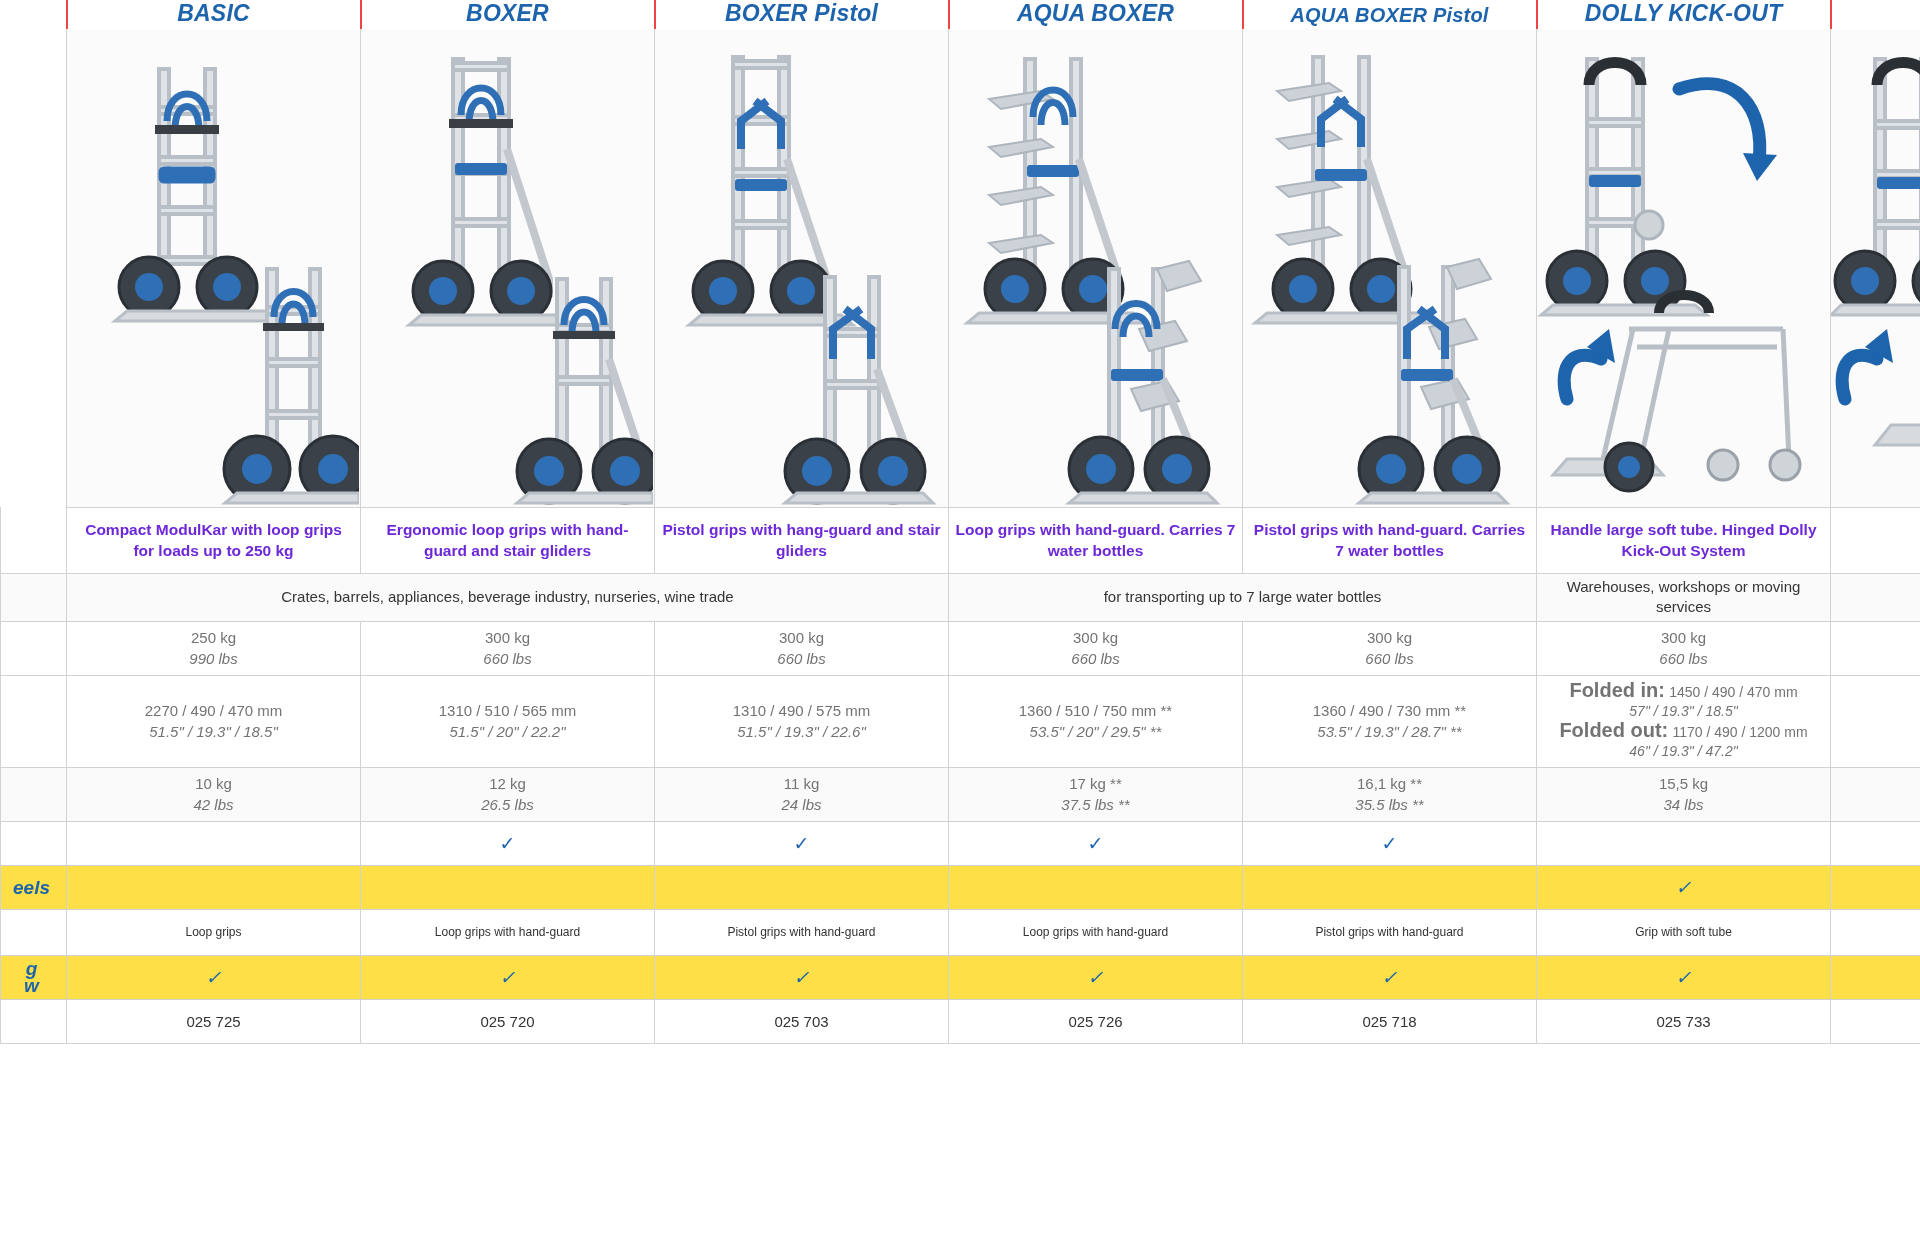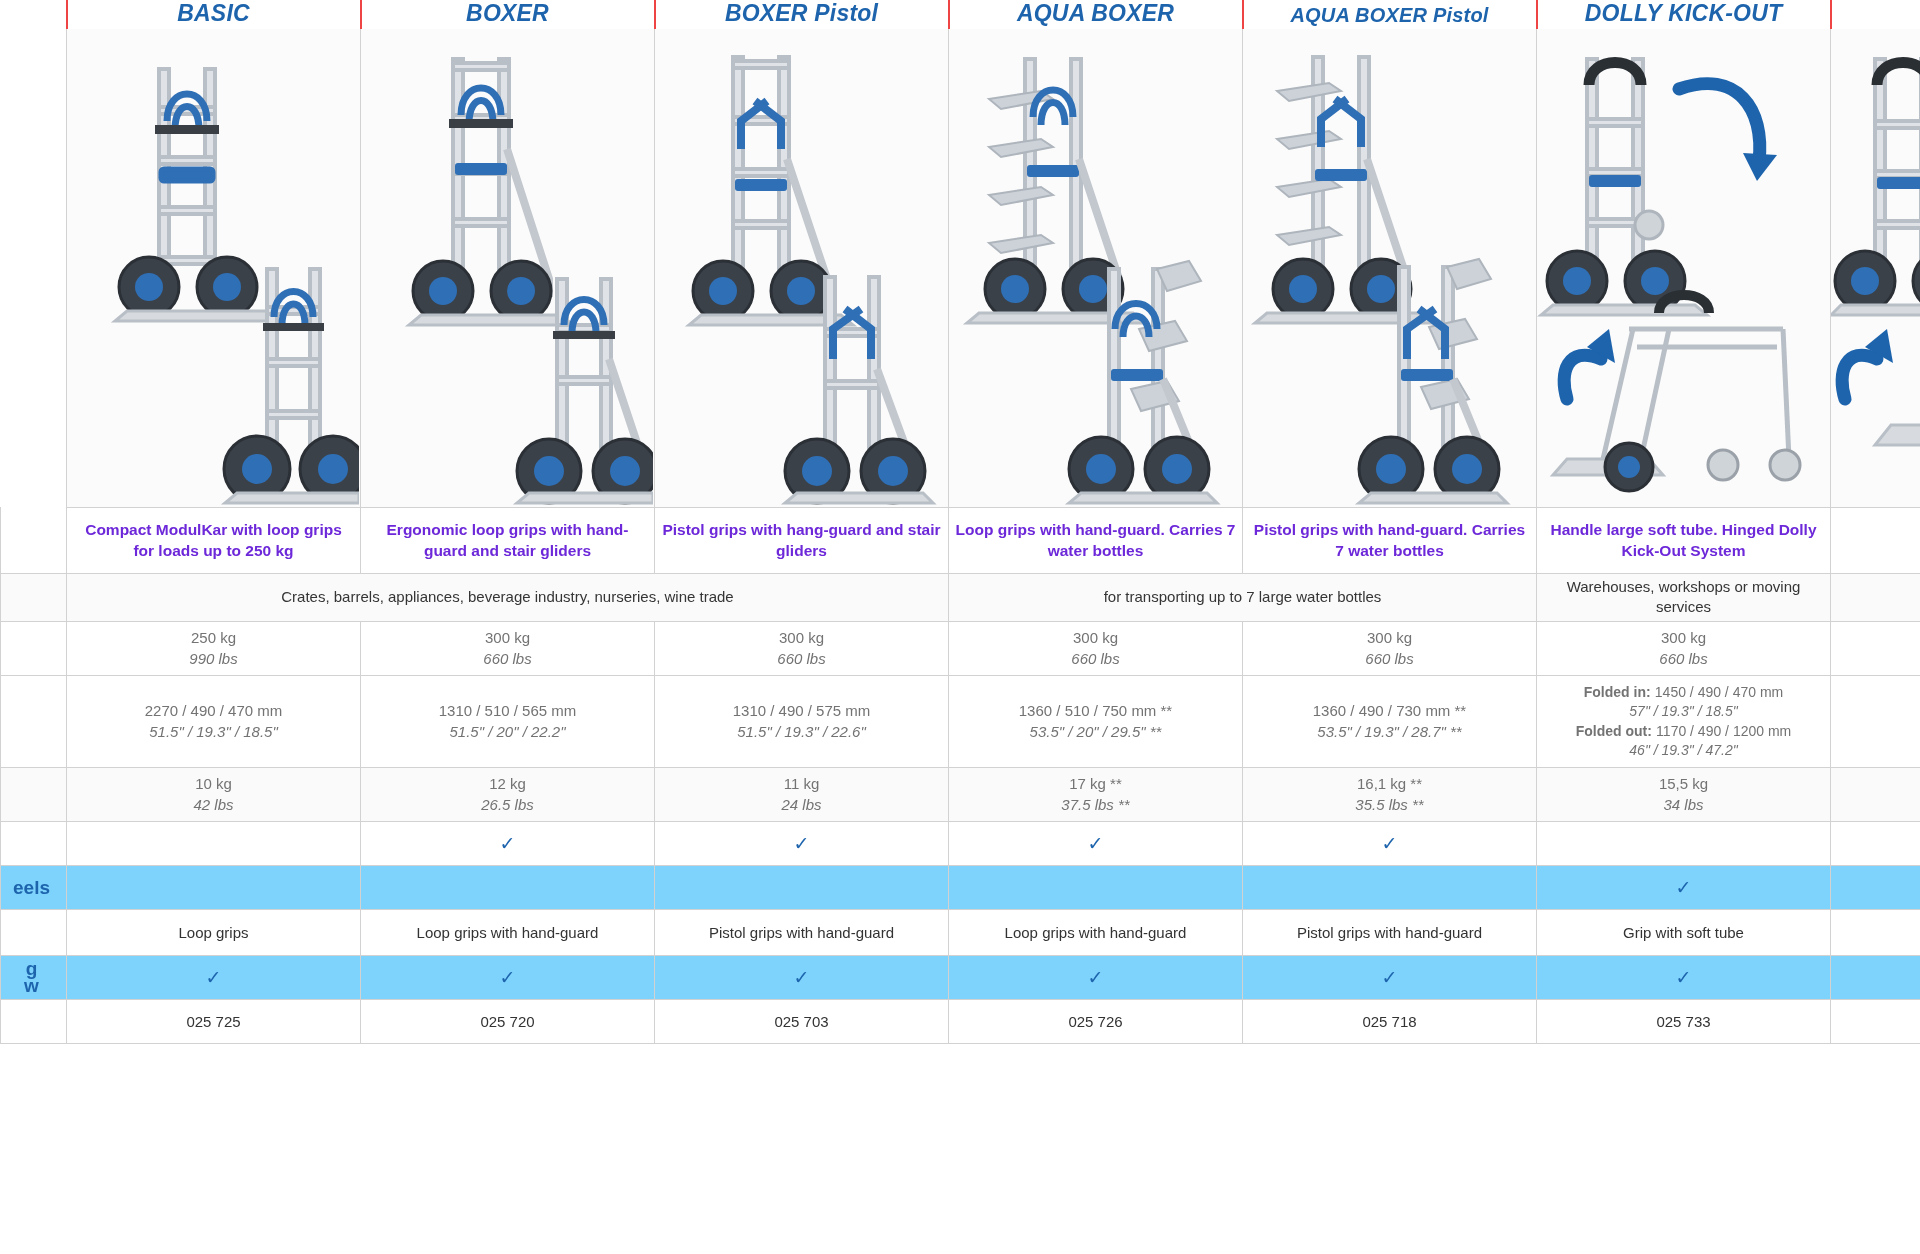--- a/index.html
+++ b/index.html
@@ -83,40 +83,40 @@
     text-align: center;
     color: #737373;
     font-size: 15px;
     line-height: 21px;
     padding: 4px 6px;
   }
   .row-cap td { height: 54px; }
   .row-dim td { height: 92px; }
   .row-weight td { height: 54px; background: #fafafa; }
   .ital { font-style: italic; }
-  .bld { font-weight: bold; font-size: 14px; }
+  .bld { font-weight: bold; font-size: 20px; }
   .small { font-size: 14px; }
 
   .row-check td {
     height: 44px;
     border: 1px solid #d2d2d2;
     border-top: none;
     text-align: center;
     color: #1d64ad;
     font-size: 19px;
   }
-  .row-check.alt td { background: #7dd3fc; }
+  .row-check.alt td { background: #fde047; font-style: italic; }
 
   .row-grip td {
     height: 46px;
     border: 1px solid #d2d2d2;
     border-top: none;
     text-align: center;
     color: #333333;
-    font-size: 15px;
+    font-size: 12px;
   }
   .row-art td {
     height: 44px;
     border: 1px solid #d2d2d2;
     border-top: none;
     text-align: center;
     color: #333333;
     font-size: 15px;
     background: #ffffff;
   }

